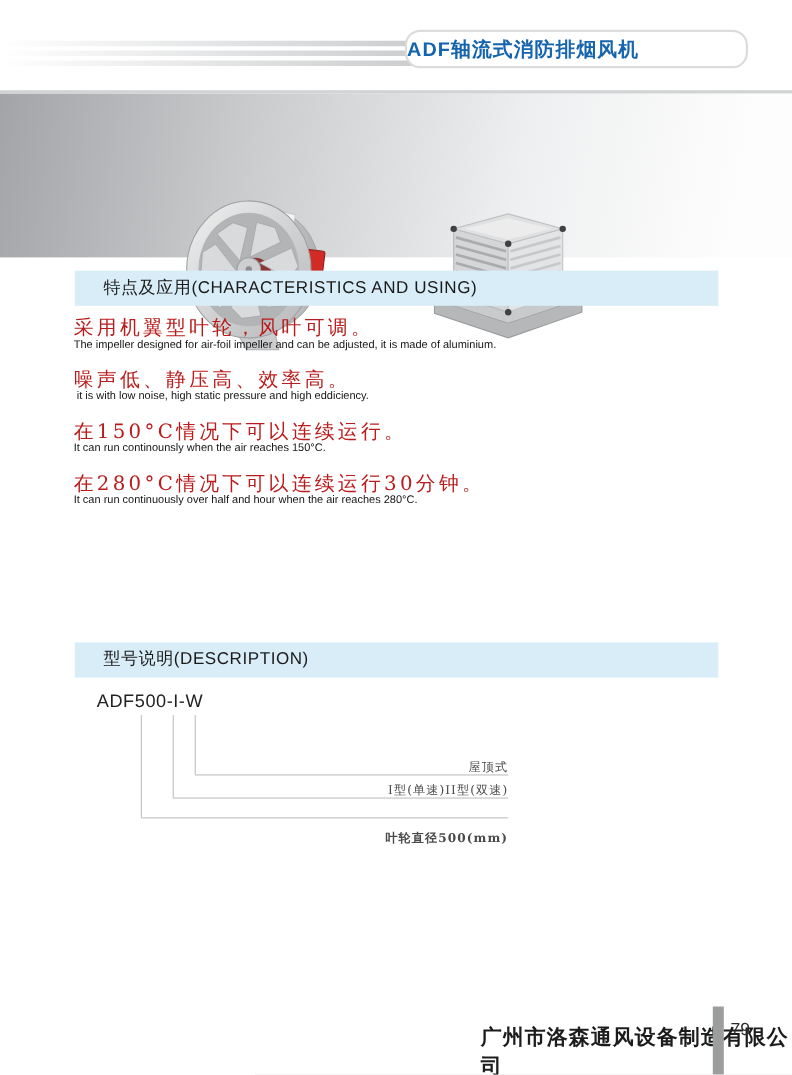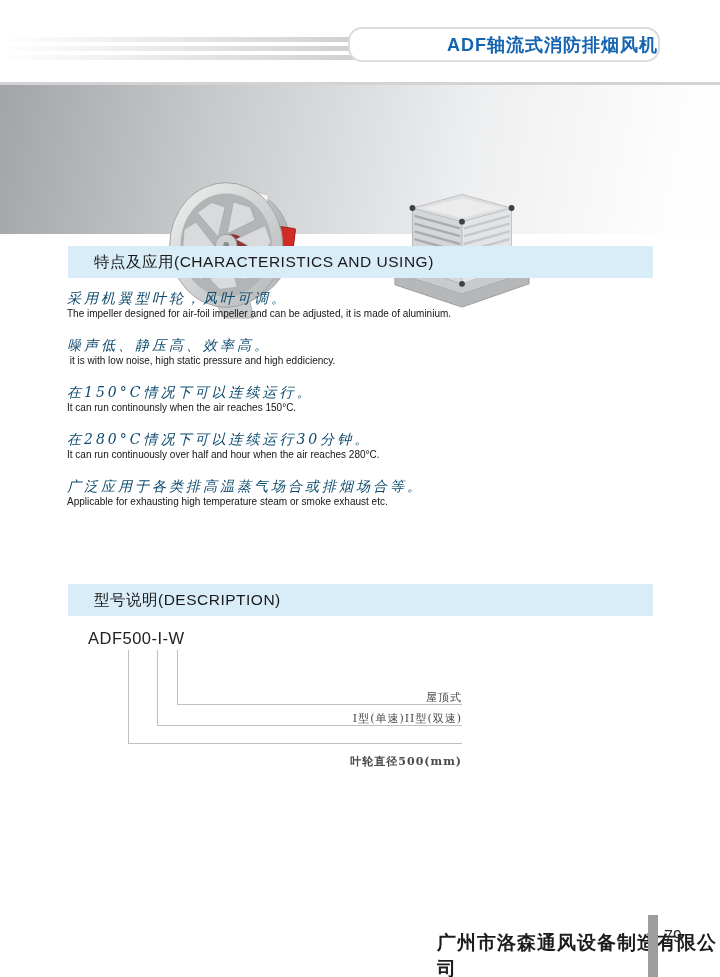--- a/index.html
+++ b/index.html
@@ -3,42 +3,42 @@
 <meta charset="utf-8">
 <style>
   html,body{margin:0;padding:0;background:#e8e8e8;}
   .page{position:relative;width:720px;height:977px;margin:0 auto;background:#ffffff;
         font-family:"Liberation Sans",sans-serif;overflow:hidden;}
 
   
   .stripe{position:absolute;left:0;height:5px;width:432px;
           background:linear-gradient(to left,#c4c6c8,#e4e5e6 55%,rgba(255,255,255,0));
           border-radius:3px;}
-  .title-box{position:absolute;left:348px;top:27px;width:308px;height:31px;
+  .title-box{position:absolute;left:368px;top:27px;width:308px;height:31px;
              background:#fff;border:2px solid #dcdcdc;border-radius:14px;
-             display:flex;align-items:center;justify-content:flex-end;}
+             display:flex;align-items:center;justify-content:flex-start;}
   .title-box span{font-size:18px;font-weight:bold;color:#1464ae;letter-spacing:1px;}
 
   
   .banner{position:absolute;left:0;top:82px;width:720px;height:152px;
           border-top:3px solid #d2d3d4;box-sizing:border-box;
           background:linear-gradient(100deg,#a2a4a7 0%,#c8cacc 30%,#eeeff0 65%,#fdfdfd 92%);}
   .fan-img{position:absolute;left:160px;top:86px;}
   .roof-img{position:absolute;left:388px;top:90px;}
 
   
   .secbar{position:absolute;left:68px;width:585px;height:32px;background:#d9edf8;
           font-size:15.5px;color:#1a1a1a;line-height:32px;padding-left:26px;
           box-sizing:border-box;letter-spacing:.5px;}
 
   
   .paras{position:absolute;left:67px;top:291px;width:590px;}
   .para{margin-bottom:17px;}
-  .zh{font-family:"DejaVu Serif",serif;font-size:14px;letter-spacing:3px;
-      color:#0c4a6e;line-height:15px;white-space:pre-wrap;font-style:italic;}
+  .zh{font-family:"DejaVu Serif",serif;font-size:18px;letter-spacing:3px;
+      color:#b91c1c;line-height:15px;white-space:pre-wrap;}
   .en{font-size:10px;color:#141414;line-height:15px;white-space:pre-wrap;}
 
   
   .model{position:absolute;left:88px;top:629px;font-size:16.5px;color:#222;
          letter-spacing:.5px;}
   .dline{position:absolute;background:#c0c0c0;}
   .dlabel{position:absolute;left:200px;width:262px;text-align:right;
           font-family:"DejaVu Serif",serif;font-size:11px;color:#4a4a4a;
           letter-spacing:1px;}
 
@@ -142,24 +142,20 @@
       <div class="en"> it is with low noise, high static pressure and high eddiciency.</div>
     </div>
     <div class="para">
       <div class="zh">在150°C情况下可以连续运行。</div>
       <div class="en">It can run continounsly when the air reaches 150°C.</div>
     </div>
     <div class="para">
       <div class="zh">在280°C情况下可以连续运行30分钟。</div>
       <div class="en">It can run continuously over half and hour when the air reaches 280°C.</div>
     </div>
-    <div class="para">
-      <div class="zh">广泛应用于各类排高温蒸气场合或排烟场合等。</div>
-      <div class="en">Applicable for exhausting high temperature steam or smoke exhaust etc.</div>
-    </div>
   </div>
 
   <div class="secbar" style="top:584px;">型号说明(DESCRIPTION)</div>
 
   <div class="model">ADF500-I-W</div>
 
   <div class="dline" style="left:128px;top:650px;width:1px;height:93px;"></div>
   <div class="dline" style="left:157px;top:650px;width:1px;height:75px;"></div>
   <div class="dline" style="left:177px;top:650px;width:1px;height:54px;"></div>
   <div class="dline" style="left:177px;top:704px;width:285px;height:1px;"></div>

